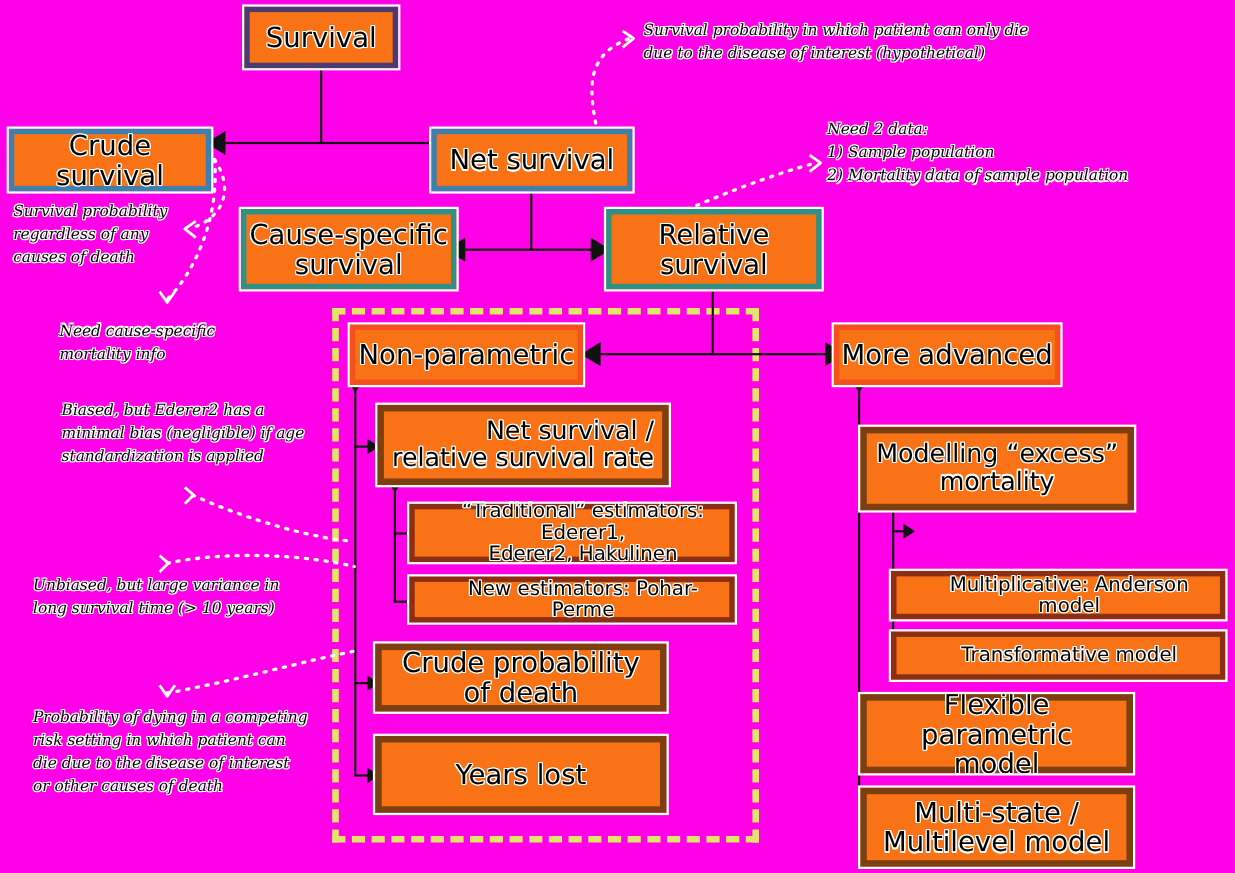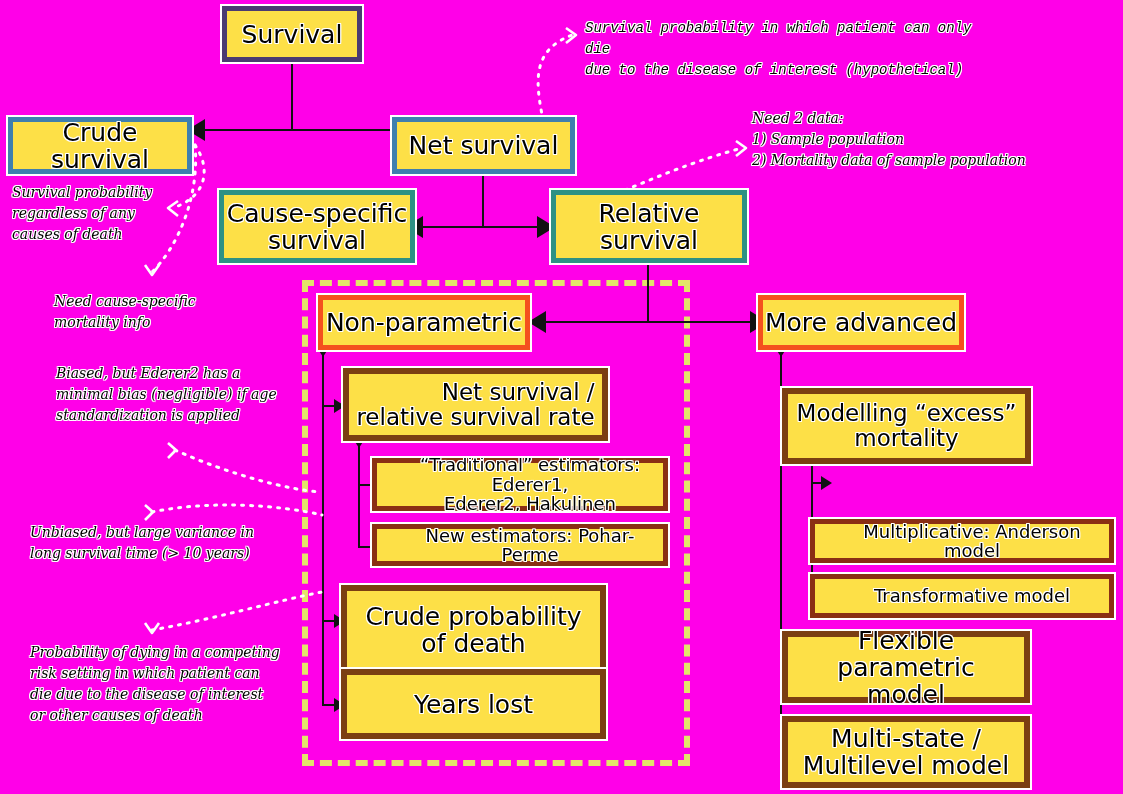--- a/index.html
+++ b/index.html
@@ -17,21 +17,21 @@
   }
   
   .box{
     position:absolute;
     box-sizing:border-box;
     display:flex;
     align-items:center;
     justify-content:center;
     text-align:center;
     color:#000;
-    background:#fde047;
+    background:#f97316;
     line-height:1.08;
     font-family:"DejaVu Sans", sans-serif;
     text-shadow:
        1px  0 #fff, -1px 0 #fff, 0 1px #fff, 0 -1px #fff,
        1px 1px #fff, -1px -1px #fff, 1px -1px #fff, -1px 1px #fff;
     z-index:6;
   }
   .box .lbl{display:block;white-space:pre-line;}
 
   
@@ -207,21 +207,21 @@
 
   <div class="box bd-brown2 fs-small" style="left:372px; top:458px; width:296px; height:53px;">
     <span class="lbl">“Traditional” estimators: Ederer1,
 Ederer2, Hakulinen</span>
   </div>
 
   <div class="box bd-brown2 fs-small" style="left:372px; top:524px; width:296px; height:42px;">
     <span class="lbl">New estimators: Pohar-Perme</span>
   </div>
 
-  <div class="box bd-brown fs-big" style="left:341px; top:585px; width:265px; height:90px;">
+  <div class="box bd-brown fs-big" style="left:341px; top:585px; width:265px; height:62px;">
     <span class="lbl">Crude probability
 of death</span>
   </div>
 
   <div class="box bd-brown fs-big" style="left:341px; top:669px; width:265px; height:70px;">
     <span class="lbl">Years lost</span>
   </div>
 
   <div class="box bd-brown fs-mid" style="left:782px; top:368px; width:249px; height:76px;margin-top:20px;">
     <span class="lbl">Modelling “excess”
@@ -240,21 +240,21 @@
   <div class="box bd-brown fs-big" style="left:782px; top:631px; width:248px; height:72px;">
     <span class="lbl">Flexible parametric
 model</span>
   </div>
 
   <div class="box bd-brown fs-big" style="left:782px; top:716px; width:248px; height:72px;">
     <span class="lbl">Multi-state /
 Multilevel model</span>
   </div>
 
-  <div class="note" style="left:585px; top:18px;  width:400px;font-family:Liberation Mono, monospace;">Survival probability in which patient can only die
+  <div class="note" style="left:585px; top:18px;  width:400px;">Survival probability in which patient can only die
 due to the disease of interest (hypothetical)</div>
 
   <div class="note" style="left:752px; top:108px; width:360px;">Need 2 data:
         1) Sample population
         2) Mortality data of sample population</div>
 
   <div class="note" style="left:12px;  top:182px; width:170px;">Survival probability
 regardless of any
 causes of death</div>
 

